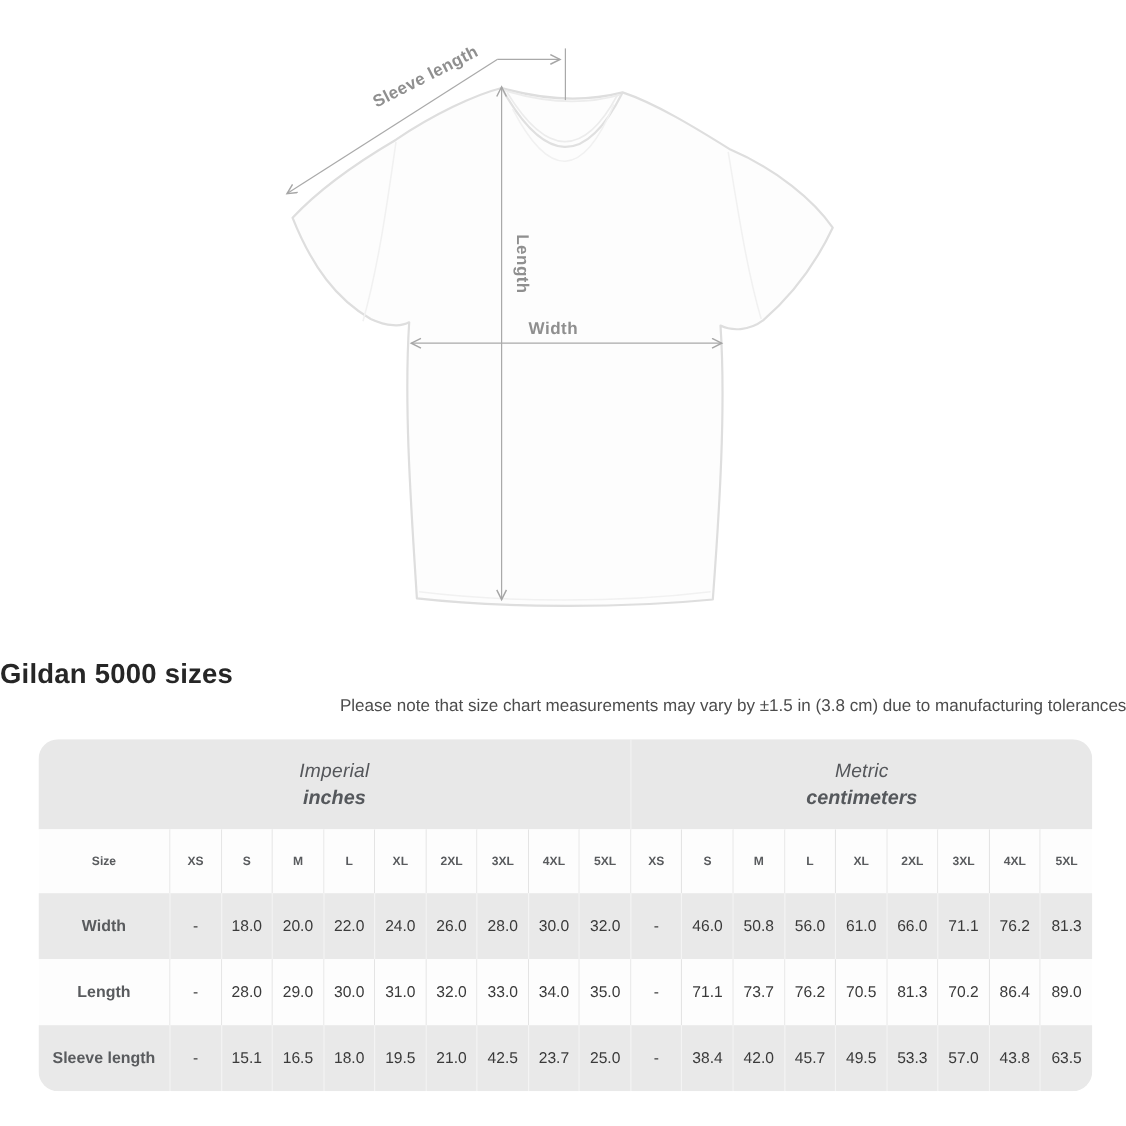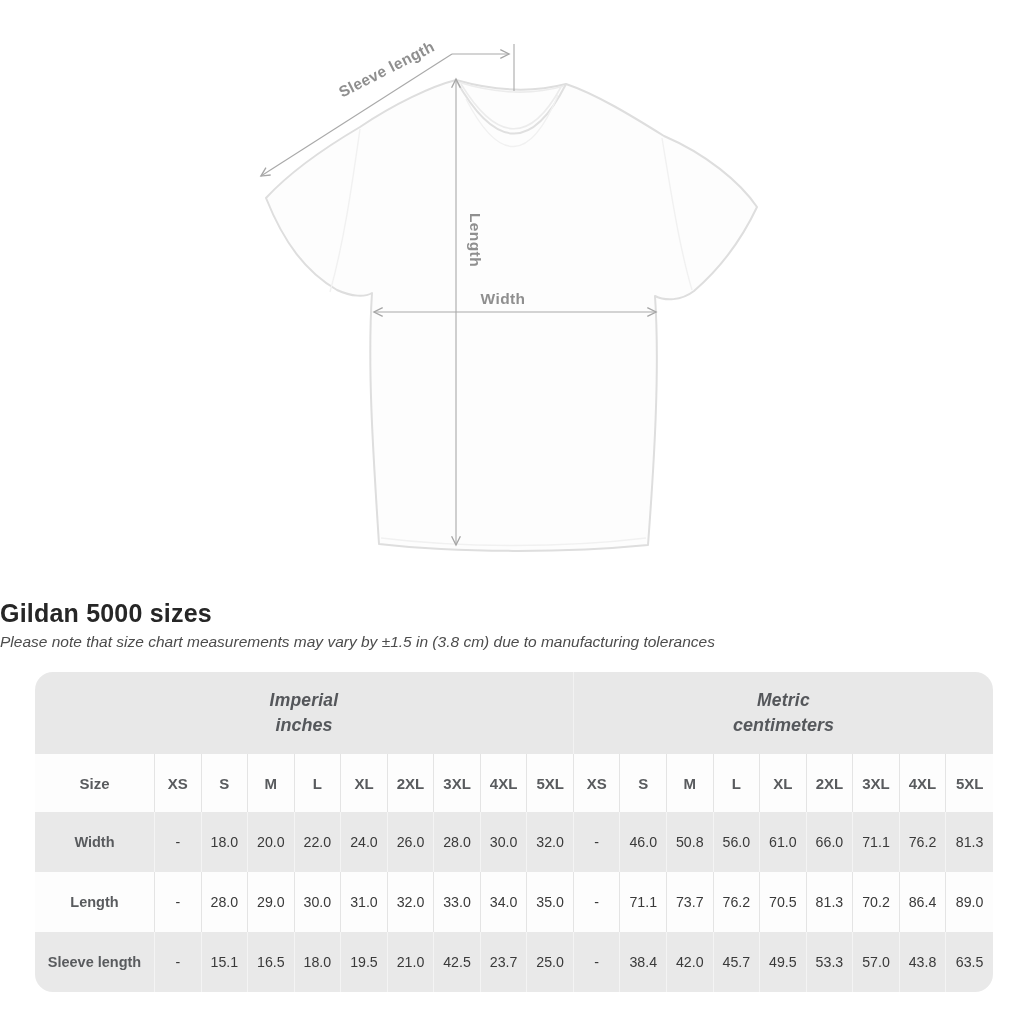--- a/index.html
+++ b/index.html
@@ -12,34 +12,34 @@
   .shirt-fill{fill:#fdfdfd;stroke:#dedede;stroke-width:2;stroke-linejoin:round;}
   .shirt-detail{fill:none;stroke:#ececec;stroke-width:1.6;}
   .shirt-soft{fill:none;stroke:#f1f1f1;stroke-width:1.4;}
   .dim-line{stroke:#a9a9a9;stroke-width:1.1;fill:none;}
   .dim-label{font:700 15.5px "Liberation Sans",sans-serif;fill:#8f8f8f;letter-spacing:.4px;}
   .page-title{
     position:absolute;top:599px;left:0;width:100%;text-align:left;
     font-size:25px;font-weight:700;color:#262626;letter-spacing:.2px;
   }
   .page-subtitle{
-    position:absolute;top:633px;left:0;width:100%;text-align:left;
-    font-size:15.5px;font-style:italic;color:#4c4c4c;
+    position:absolute;top:633px;left:0;width:100%;text-align:right;
+    font-size:15.5px;color:#4c4c4c;
   }
   .tablewrap{
     position:absolute;left:35px;top:672px;width:958px;
     border-radius:18px;overflow:hidden;
   }
   table.size-table{width:100%;border-collapse:separate;border-spacing:0;table-layout:fixed;}
   .size-table th,.size-table td{padding:0;text-align:center;vertical-align:middle;}
   tr.band th{height:82px;background:#e8e8e8;}
   tr.band th:first-child{border-right:1px solid #f2f2f2;}
-  .grp-label{font-size:17.5px;font-weight:700;font-style:italic;color:#54565a;letter-spacing:.2px;}
+  .grp-label{font-size:17.5px;font-weight:400;font-style:italic;color:#54565a;letter-spacing:.2px;}
   .grp-sub{font-size:18px;font-style:italic;color:#55585c;margin-top:4px;}
-  tr.cols th{height:58px;background:#fdfdfd;font-weight:700;color:#595b5e;font-size:15px;border-right:1px solid #e4e4e4;}
+  tr.cols th{height:58px;background:#fdfdfd;font-weight:700;color:#595b5e;font-size:11px;border-right:1px solid #e4e4e4;}
   tr.cols th:last-child{border-right:none;}
   tbody tr{height:60px;}
   tbody th{font-weight:700;color:#595b5e;font-size:14.5px;}
   tbody td{color:#3a3a3a;font-size:14.2px;}
   tr.gray>*{background:#e9e9e9;border-right:1px solid #f4f4f4;}
   tr.white>*{background:#fdfdfd;border-right:1px solid #e4e4e4;}
   tr.gray>*:last-child,tr.white>*:last-child{border-right:none;}
 </style>
 </head>
 <body>

